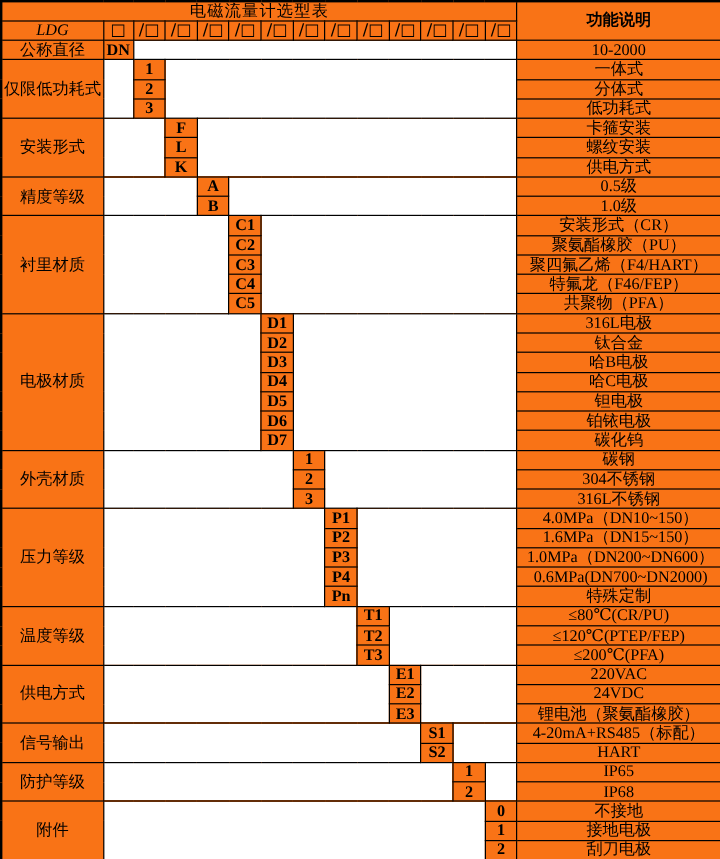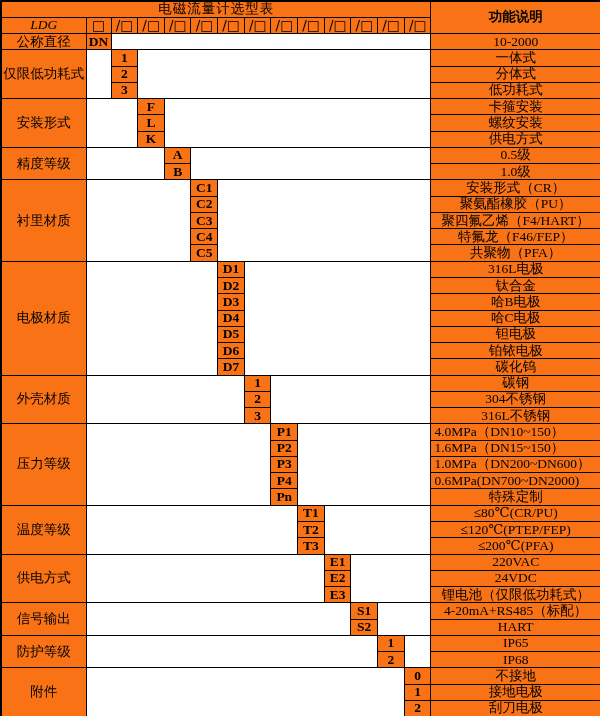--- a/index.html
+++ b/index.html
@@ -20,21 +20,21 @@
     text-align: center;
     vertical-align: middle;
     font-size: 13.5px;
     line-height: 1.05;
     white-space: nowrap;
     overflow: hidden;
   }
   td.title-cell  { font-size: 15px; letter-spacing: 1px; }
   td.desc-header { font-size: 14px; border-left: 2px solid #000; font-weight: bold; }
   td.desc-cell   { border-left: 2px solid #000; }
-  td.desc-cell.left { text-align: left; padding-left: 3px; }
+  td.desc-cell.left { text-align: center; padding-left: 3px; }
   td.label-cell  { font-size: 14px; }
   td.model-prefix{ text-align: left; padding-left: 10px; font-size: 13.5px; font-style: italic; }
   td.box-cell    { font-family: "DejaVu Sans", sans-serif; font-size: 12.5px; }
   td.code-cell   { font-size: 13px; font-weight: bold; }
   td.filler-cell { background: #ffffff; }
 </style>
 </head>
 <body>
 
 <div class="page">
@@ -237,21 +237,21 @@
           <td class="code-cell">E1</td>
           <td class="filler-cell" rowspan="3" colspan="3"></td>
           <td class="desc-cell">220VAC</td>
         </tr>
         <tr>
           <td class="code-cell">E2</td>
           <td class="desc-cell">24VDC</td>
         </tr>
         <tr>
           <td class="code-cell">E3</td>
-          <td class="desc-cell">锂电池（仅限低功耗式）</td>
+          <td class="desc-cell">锂电池（聚氨酯橡胶）</td>
         </tr>
         <tr>
           <td class="label-cell" rowspan="2">信号输出</td>
           <td class="filler-cell" rowspan="2" colspan="10"></td>
           <td class="code-cell">S1</td>
           <td class="filler-cell" rowspan="2" colspan="2"></td>
           <td class="desc-cell">4-20mA+RS485（标配）</td>
         </tr>
         <tr>
           <td class="code-cell">S2</td>

